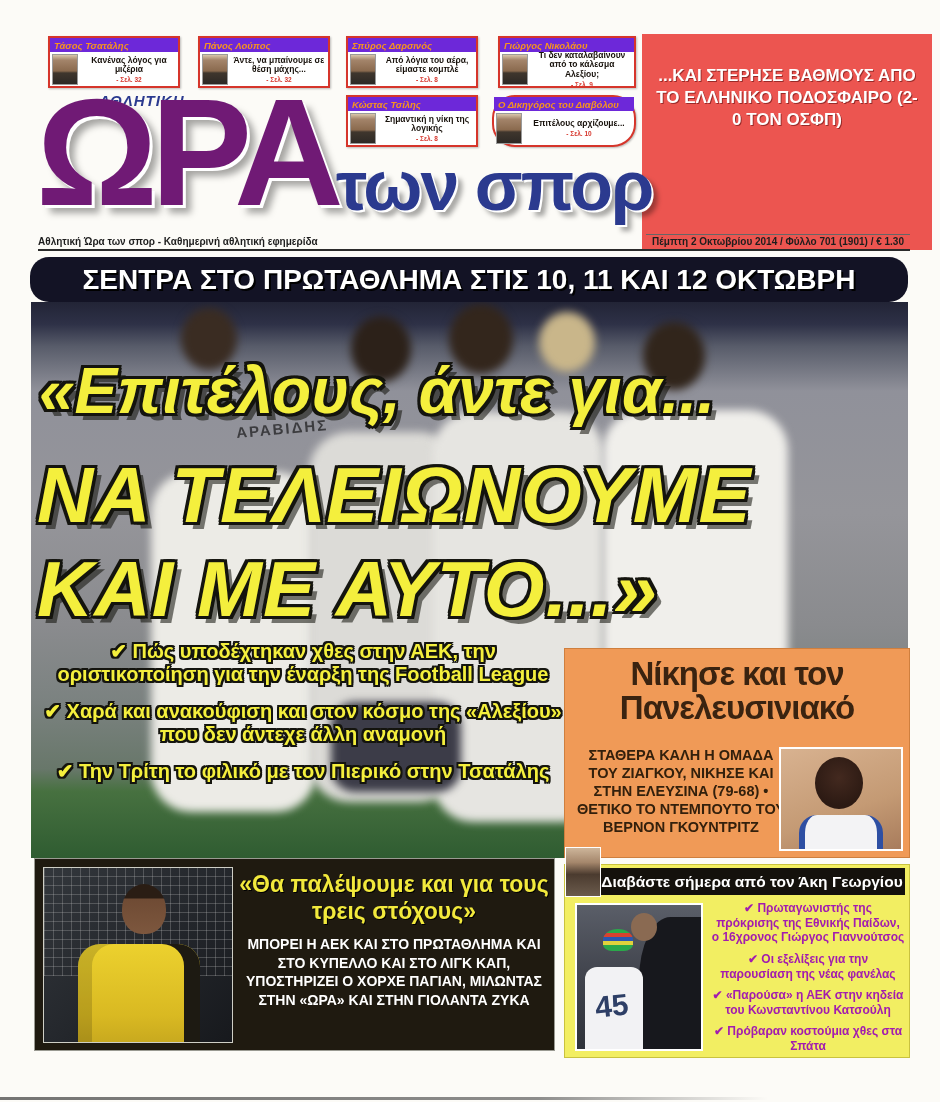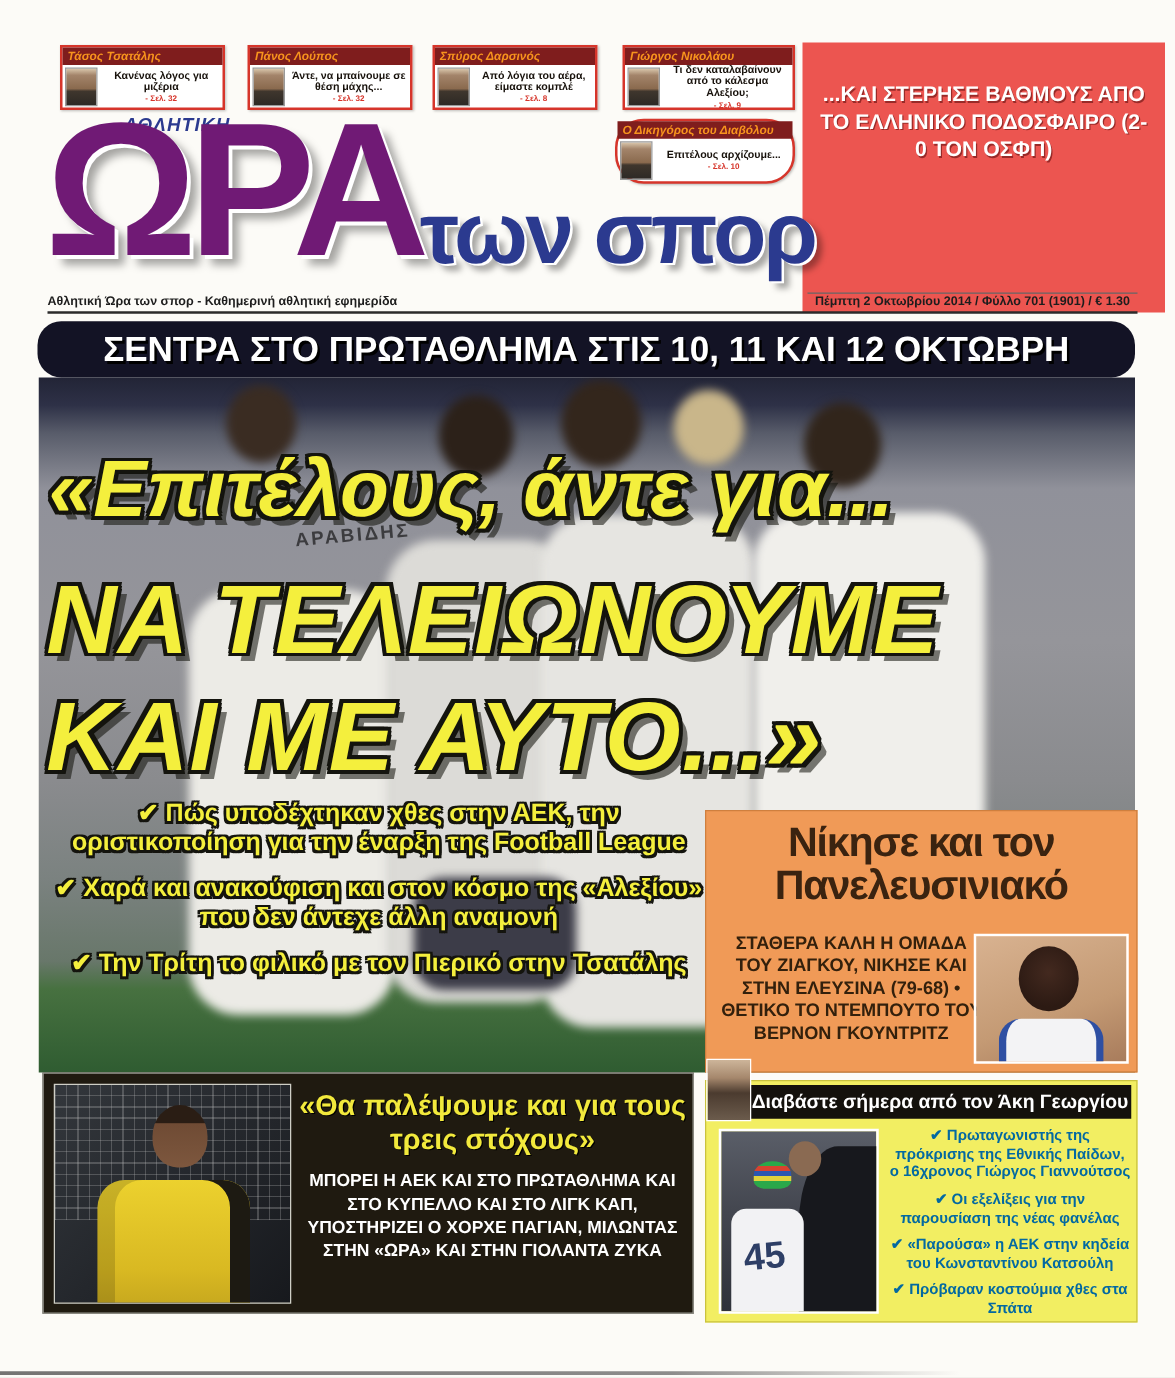--- a/index.html
+++ b/index.html
@@ -10,21 +10,21 @@
     font-family:"Liberation Sans", sans-serif;
   }
 
   
   .col-box {
     position:absolute; width:132px; height:52px;
     border:2px solid #d6352b; background:#fff;
     box-shadow:1px 1px 2px rgba(0,0,0,.25);
   }
   .col-box .hd {
-    background:#7f1d1d; color:#f7941d;
+    background:#6d28d9; color:#f7941d;
     font-size:9.5px; font-weight:bold; font-style:italic;
     padding:2px 4px 1px 4px; white-space:nowrap; overflow:hidden;
   }
   .col-box .bd { display:flex; align-items:center; height:35px; }
   .col-box .portrait {
     width:26px; height:31px; margin:1px 2px; flex:0 0 auto;
     border:1px solid #9a9a9a;
     background:linear-gradient(180deg,#d9c6ab 0%,#a3846a 18%,#8a6a4e 55%,#3f362d 62%,#2d2925 100%);
   }
   .col-box .txt {
@@ -213,21 +213,21 @@
     position:absolute; left:10px; top:22px; font-size:30px; font-weight:800;
     color:#2e3f66; transform:rotate(-6deg);
   }
   .aphoto .beanie {
     position:absolute; left:26px; top:24px; width:30px; height:22px;
     border-radius:50% 50% 30% 30%;
     background:repeating-linear-gradient(180deg,
       #2aa84a 0 4px, #d8422f 4px 8px, #2b57b0 8px 12px, #e0d23c 12px 16px, #2aa84a 16px 22px);
   }
   .akis .abullets { position:absolute; left:146px; top:36px; width:194px; text-align:center; }
-  .akis .abullets p { font-size:12px; font-weight:800; color:#0369a1; line-height:1.22; margin-bottom:7px; }
+  .akis .abullets p { font-size:12px; font-weight:800; color:#a21caf; line-height:1.22; margin-bottom:7px; }
 
   .scan-strip {
     position:absolute; left:0; top:1097px; width:768px; height:3px; opacity:.7;
     background:linear-gradient(90deg,#3a3a3a 0%,#5d5d5d 70%,transparent 100%);
   }
 </style>
 </head>
 <body>
 
 <div class="page">
@@ -266,20 +266,30 @@
     <div class="hd">Γιώργος Νικολάου</div>
     <div class="bd">
       <div class="portrait"></div>
       <div class="txt">
         <span>Τι δεν καταλαβαίνουν από το κάλεσμα Αλεξίου;</span>
         <span class="pg">- Σελ. 9</span>
       </div>
     </div>
   </div>
 
+  <div class="col-box" style="left:346px; top:95px;">
+    <div class="hd">Κώστας Τσίλης</div>
+    <div class="bd">
+      <div class="portrait"></div>
+      <div class="txt">
+        <span>Σημαντική η νίκη της λογικής</span>
+        <span class="pg">- Σελ. 8</span>
+      </div>
+    </div>
+  </div>
   <div class="col-box" style="left:492px; top:95px; width:144px;border-radius:23px;">
     <div class="hd">Ο Δικηγόρος του Διαβόλου</div>
     <div class="bd">
       <div class="portrait"></div>
       <div class="txt">
         <span>Επιτέλους αρχίζουμε...</span>
         <span class="pg">- Σελ. 10</span>
       </div>
     </div>
   </div>

